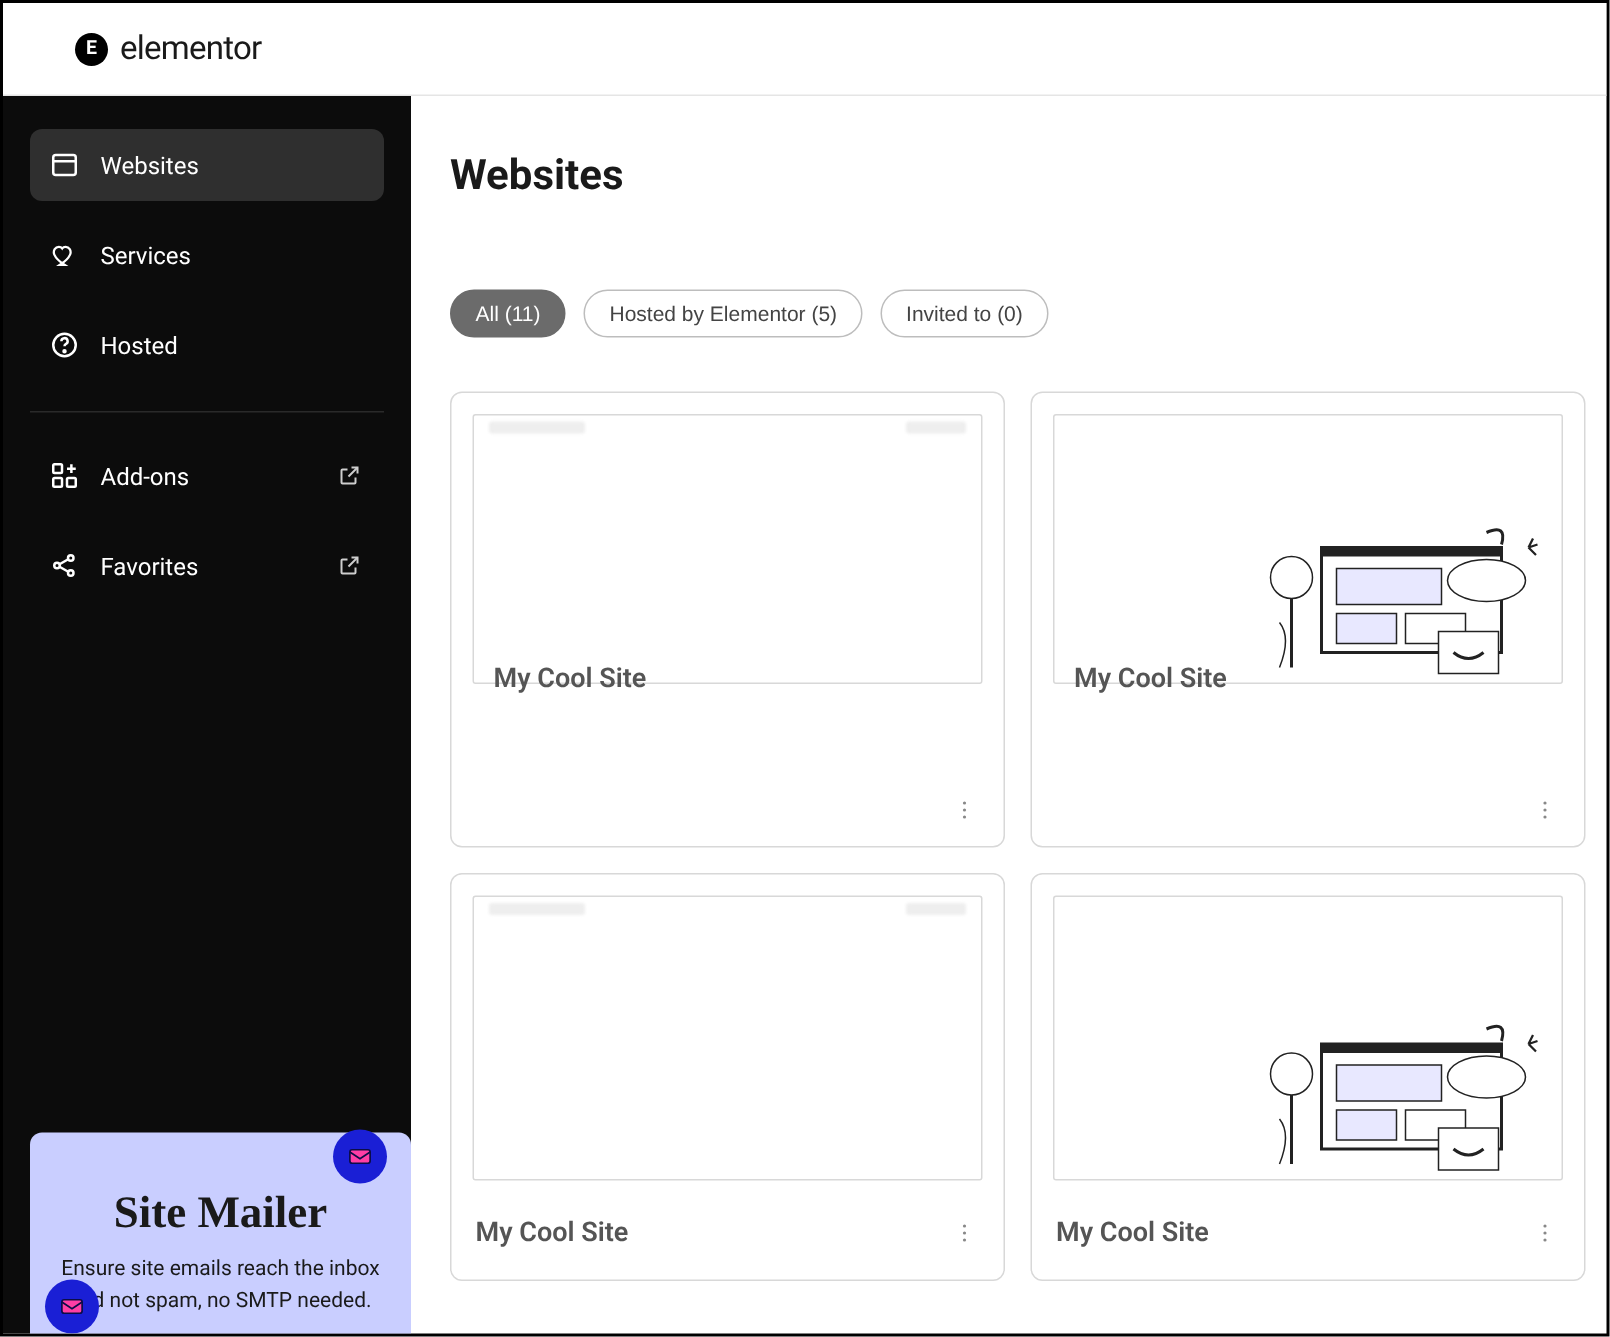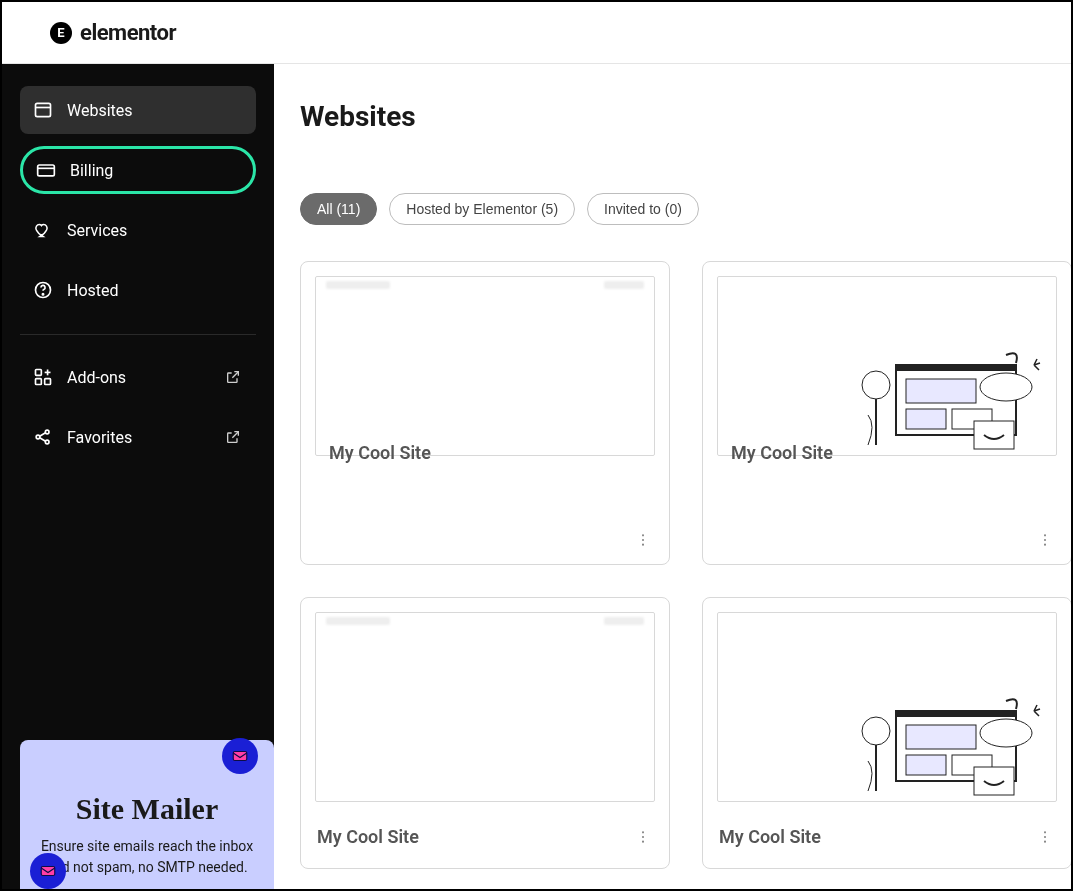--- a/index.html
+++ b/index.html
@@ -1,41 +1,41 @@
 <!DOCTYPE html>
 <html><head>
 <meta charset="utf-8">
 <style>
   * { box-sizing: border-box; margin: 0; padding: 0; }
   body { font-family: -apple-system, BlinkMacSystemFont, "Segoe UI", Roboto, Arial, sans-serif; background: #fff; color: #1a1a1a; width: 1073px; height: 891px; overflow: hidden; border: 2px solid #000; }
   .header { height: 62px; display: flex; align-items: center; padding-left: 48px; border-bottom: 1px solid #e5e5e5; background: #fff; }
   .logo { display: flex; align-items: center; gap: 8px; }
   .logo-mark { width: 22px; height: 22px; border-radius: 50%; background: #000; display: flex; align-items: center; justify-content: center; color: #fff; font-size: 13px; font-weight: 700; }
-  .logo-text { font-size: 22px; font-weight: 700; letter-spacing: -0.5px; }
+  .logo-text { font-size: 22px; font-weight: 400; letter-spacing: -0.5px; }
   .layout { display: flex; height: calc(891px - 64px); }
   .sidebar { width: 272px; background: #0c0c0c; color: #fff; display: flex; flex-direction: column; padding-top: 22px; position: relative; }
   .nav { list-style: none; padding: 0 18px; }
   .nav-item { display: flex; align-items: center; gap: 14px; height: 48px; padding: 0 13px; border-radius: 8px; font-size: 16px; cursor: pointer; color: #fff; position: relative; margin-bottom: 12px; }
   .nav-item.active { background: #2f2f2f; }
   .nav-item.highlighted { border: 3px solid #2be6a8; border-radius: 24px; }
   .nav-icon { width: 20px; height: 20px; flex-shrink: 0; display: inline-flex; align-items: center; justify-content: center; }
   .nav-ext { margin-left: auto; opacity: 0.8; }
   .nav-divider { height: 1px; background: #2a2a2a; margin: 8px 18px 18px; }
-  .promo { position: absolute; left: 18px; right: 0; bottom: 0; background: #c9ceff; color: #1a1a1a; padding: 52px 18px 14px 18px; border-radius: 8px 8px 0 0; text-align: center; }
+  .promo { position: absolute; left: 18px; right: 0; bottom: 0; background: #c9ceff; color: #1a1a1a; padding: 37px 18px 14px 18px; border-radius: 8px 8px 0 0; text-align: center; }
   .promo-title { font-family: Georgia, "Times New Roman", serif; font-size: 30px; font-weight: 700; margin-bottom: 10px; }
   .promo-text { font-size: 14px; line-height: 1.45; }
   .promo-badge { position: absolute; width: 36px; height: 36px; border-radius: 50%; background: #1a1fd5; display: flex; align-items: center; justify-content: center; }
   .promo-badge.top { top: -2px; right: 16px; }
   .promo-badge.bottom { bottom: 2px; left: 10px; }
   .main { flex: 1; padding: 36px 18px 0 26px; overflow: hidden; }
   .page-title { font-size: 28px; font-weight: 700; margin-bottom: 36px; }
   .filters { display: flex; gap: 12px; margin-bottom: 36px; flex-wrap: wrap; }
   .chip { border: 1px solid #bdbdbd; background: #fff; color: #444; border-radius: 999px; padding: 7px 16px; font-size: 14px; cursor: pointer; display: inline-flex; align-items: center; gap: 6px; margin-top: 24px; }
   .chip.active { background: #6b6b6b; color: #fff; border-color: #6b6b6b; }
-  .cards { display: grid; grid-template-columns: repeat(2, 370px); gap: 32px; }
+  .cards { display: grid; grid-template-columns: repeat(2, 370px); gap: 17px; }
   .card { border: 1px solid #d8d8d8; border-radius: 8px; height: 304px; display: flex; flex-direction: column; overflow: hidden; }
   .card-preview { border: 1px solid #d8d8d8; margin: 14px; height: 180px; border-radius: 2px; background: #fff; position: relative; overflow: hidden; }
   .preview-bar { position: absolute; top: 4px; left: 10px; right: 10px; display: flex; justify-content: space-between; }
   .preview-blur { width: 64px; height: 8px; background: #eee; filter: blur(1px); border-radius: 2px; }
   .card-title { font-size: 18px; font-weight: 600; color: #555; padding: 0 28px; position: relative; top: -28px; }
   .card-footer { margin-top: auto; display: flex; justify-content: flex-end; padding: 10px 16px 14px; }
   .kebab { width: 20px; height: 20px; display: inline-flex; align-items: center; justify-content: center; cursor: pointer; color: #888; }
   .card.short { height: 272px; }
   .card.short .card-preview { height: 190px; }
   .card.short .card-title-row { display:flex; align-items:center; justify-content:space-between; padding: 0 16px 14px 16px; margin-top: 10px;}
@@ -58,29 +58,20 @@
     <ul class="nav">
       <li class="nav-item active">
         <span class="nav-icon">
           <svg width="20" height="20" viewBox="0 0 24 24" fill="none" stroke="currentColor" stroke-width="2">
               <rect x="3" y="4" width="18" height="16" rx="2"></rect>
               <line x1="3" y1="9" x2="21" y2="9"></line>
             </svg>
         </span>
         <span>Websites</span>
       </li>
-      <li class="nav-item highlighted">
-        <span class="nav-icon">
-          <svg width="20" height="20" viewBox="0 0 24 24" fill="none" stroke="currentColor" stroke-width="2">
-              <rect x="2" y="6" width="20" height="13" rx="2"></rect>
-              <line x1="2" y1="10" x2="22" y2="10"></line>
-            </svg>
-        </span>
-        <span>Billing</span>
-      </li>
       <li class="nav-item">
         <span class="nav-icon">
           <svg width="20" height="20" viewBox="0 0 24 24" fill="none" stroke="currentColor" stroke-width="2">
               <path d="M12 21s-7-4.35-9-9c-1.5-3.5 1-7 4-7 2 0 3 1.5 3 1.5S11 5 13 5c3 0 5.5 3.5 4 7-2 4.65-9 9-9 9z" transform="scale(0.9) translate(1.3,1)"></path>
             </svg>
         </span>
         <span>Services</span>
       </li>
       <li class="nav-item">
         <span class="nav-icon">

